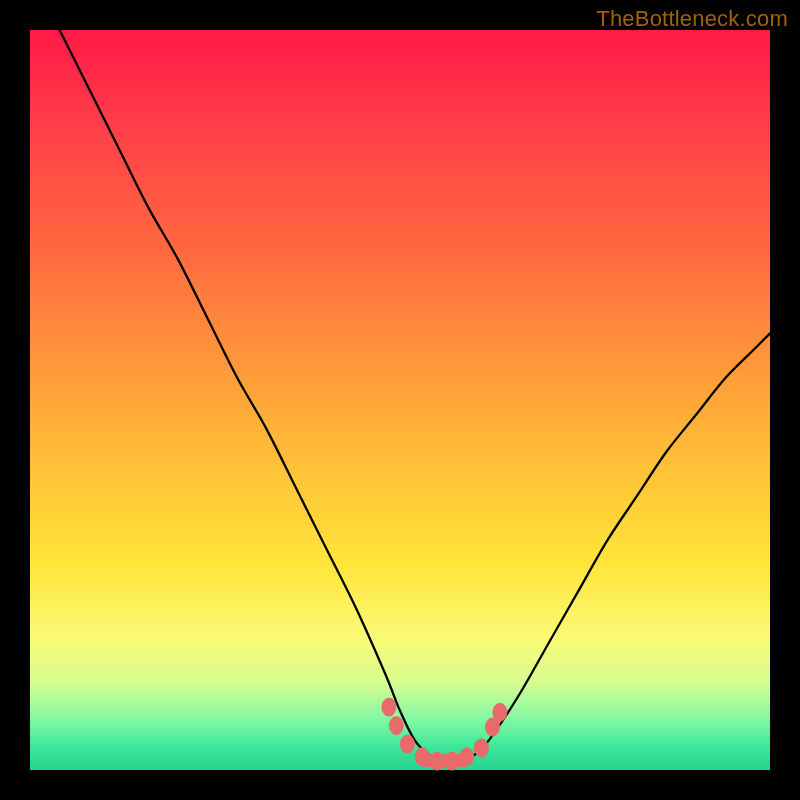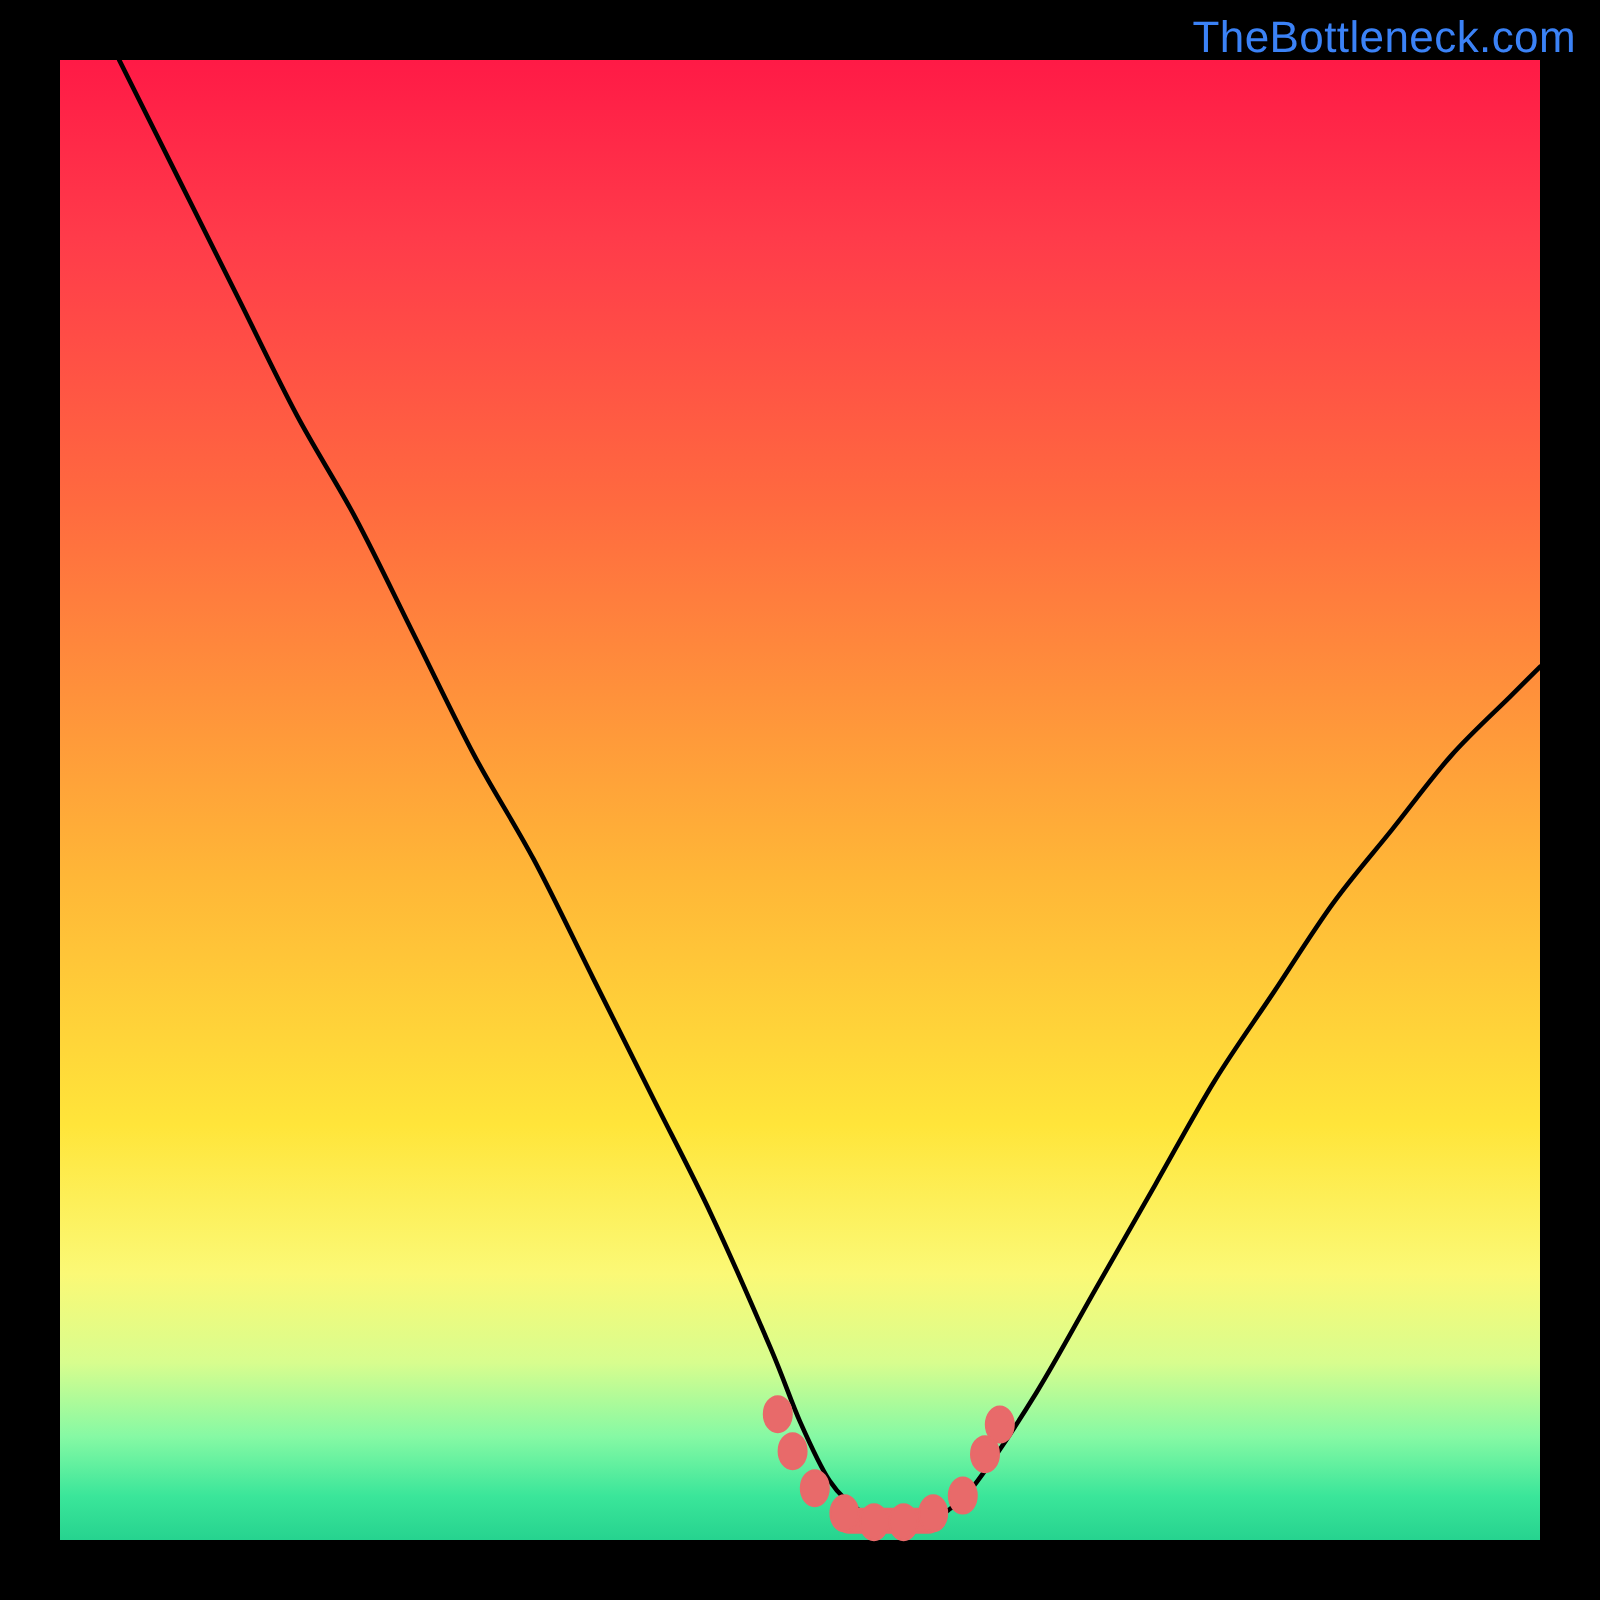--- a/index.html
+++ b/index.html
@@ -35,21 +35,21 @@
       #d8fd8e 88%,
       #86f9a4 93%,
       #3be69a 97%,
       #26d38f 100%
     );
   }
   .watermark {
     position: absolute;
     top: 6px;
     right: 12px;
-    color: #3b82f6;
+    color: #a16207;
     font-size: 22px;
     font-weight: 500;
     letter-spacing: 0.2px;
     user-select: none;
   }
   svg.curve {
     position: absolute;
     left: 0;
     top: 0;
     width: 740px;

